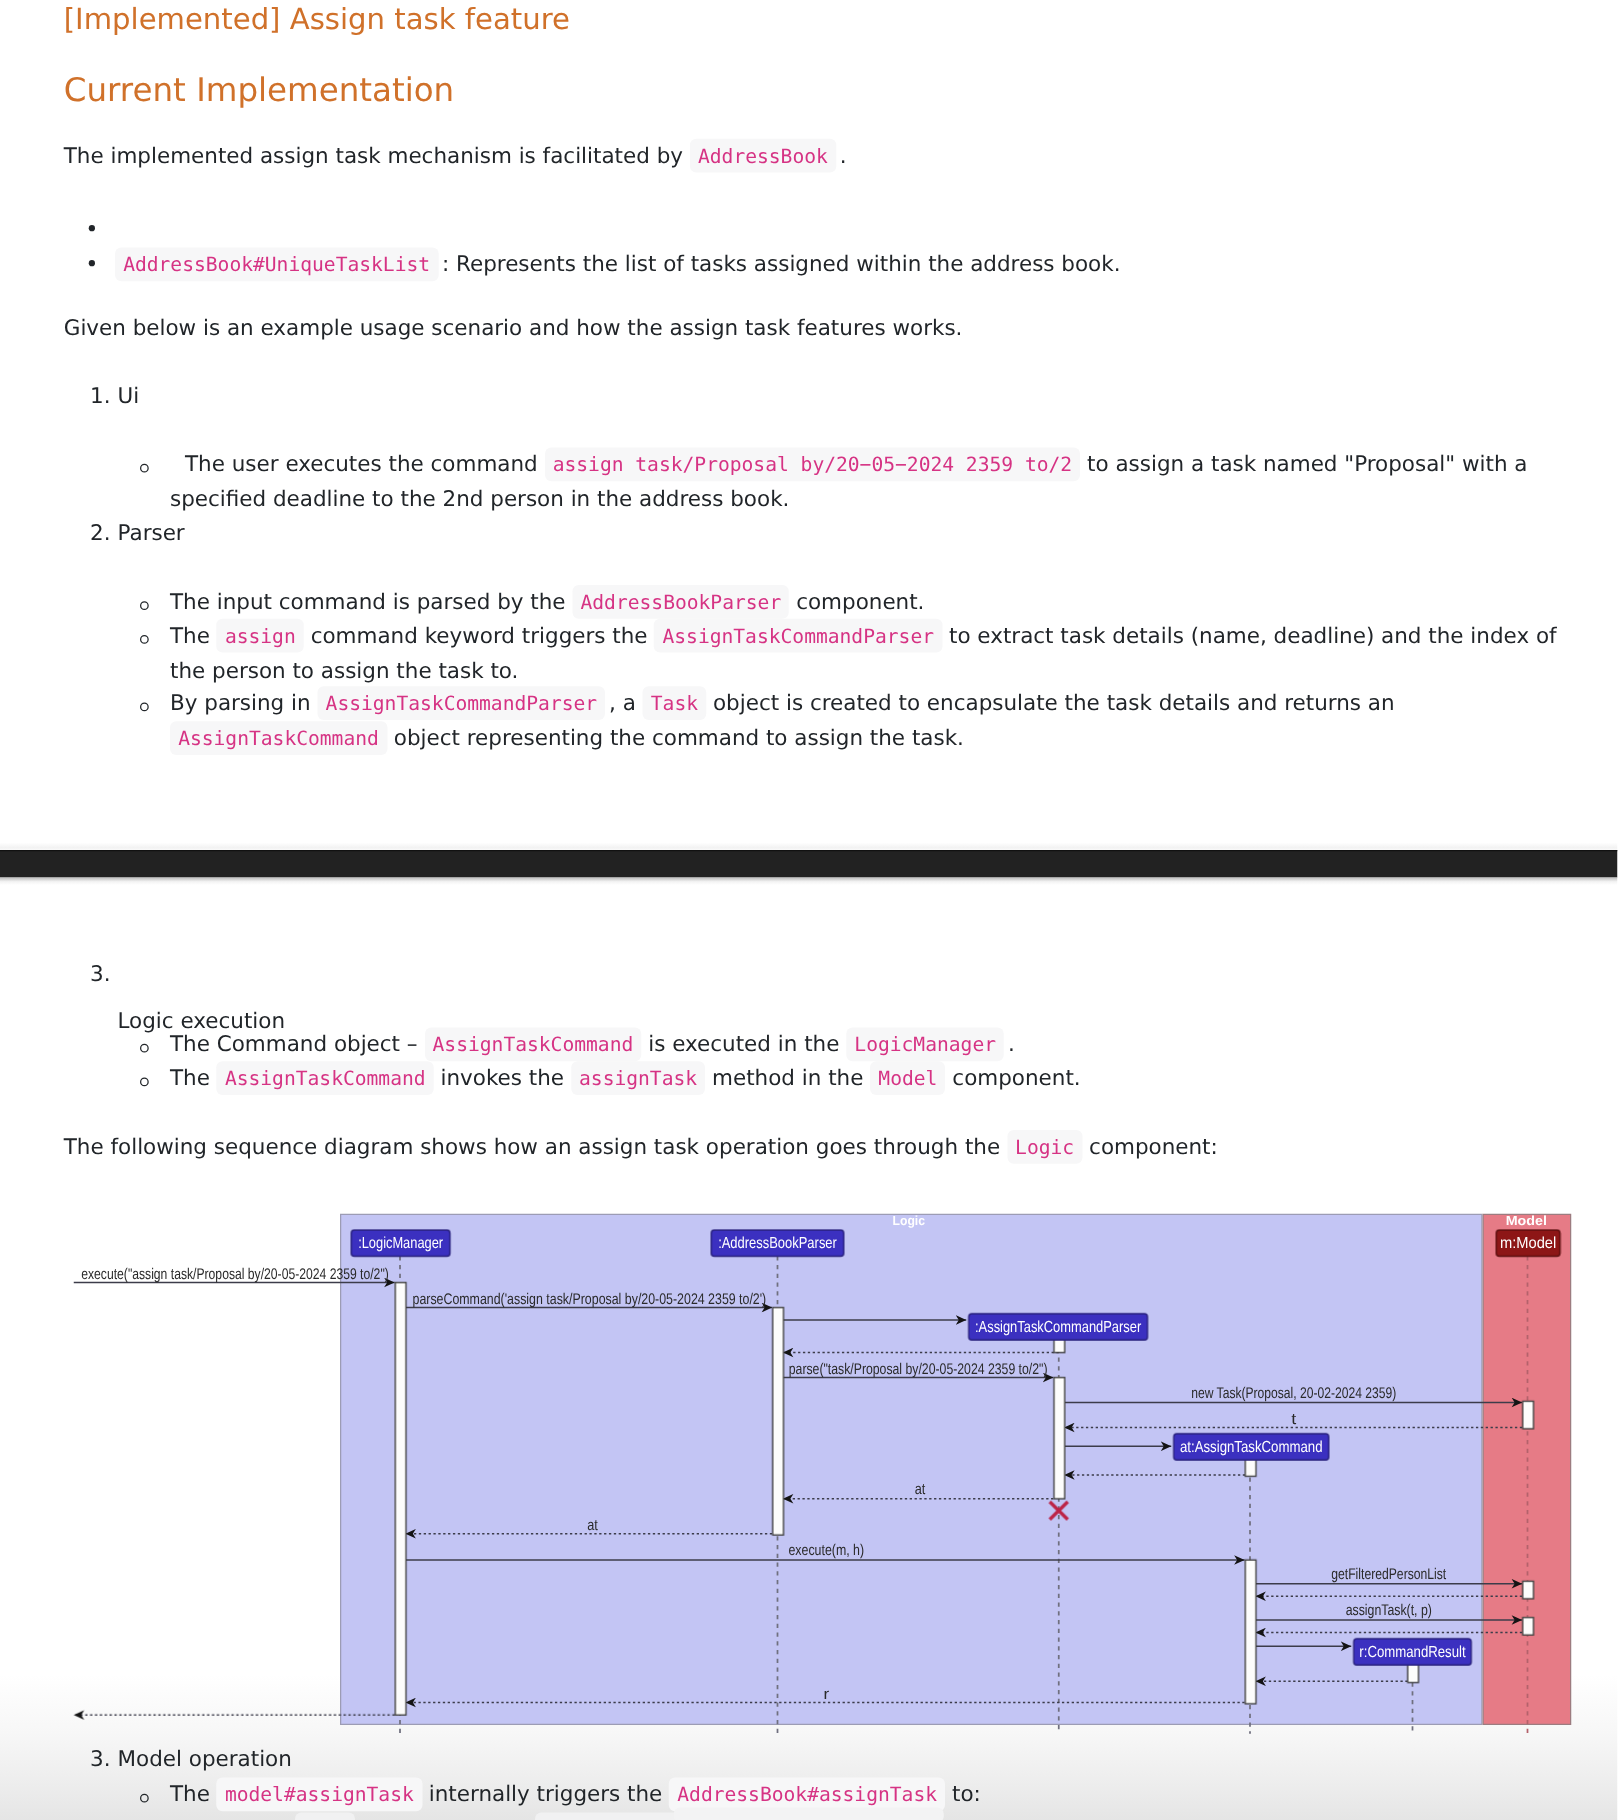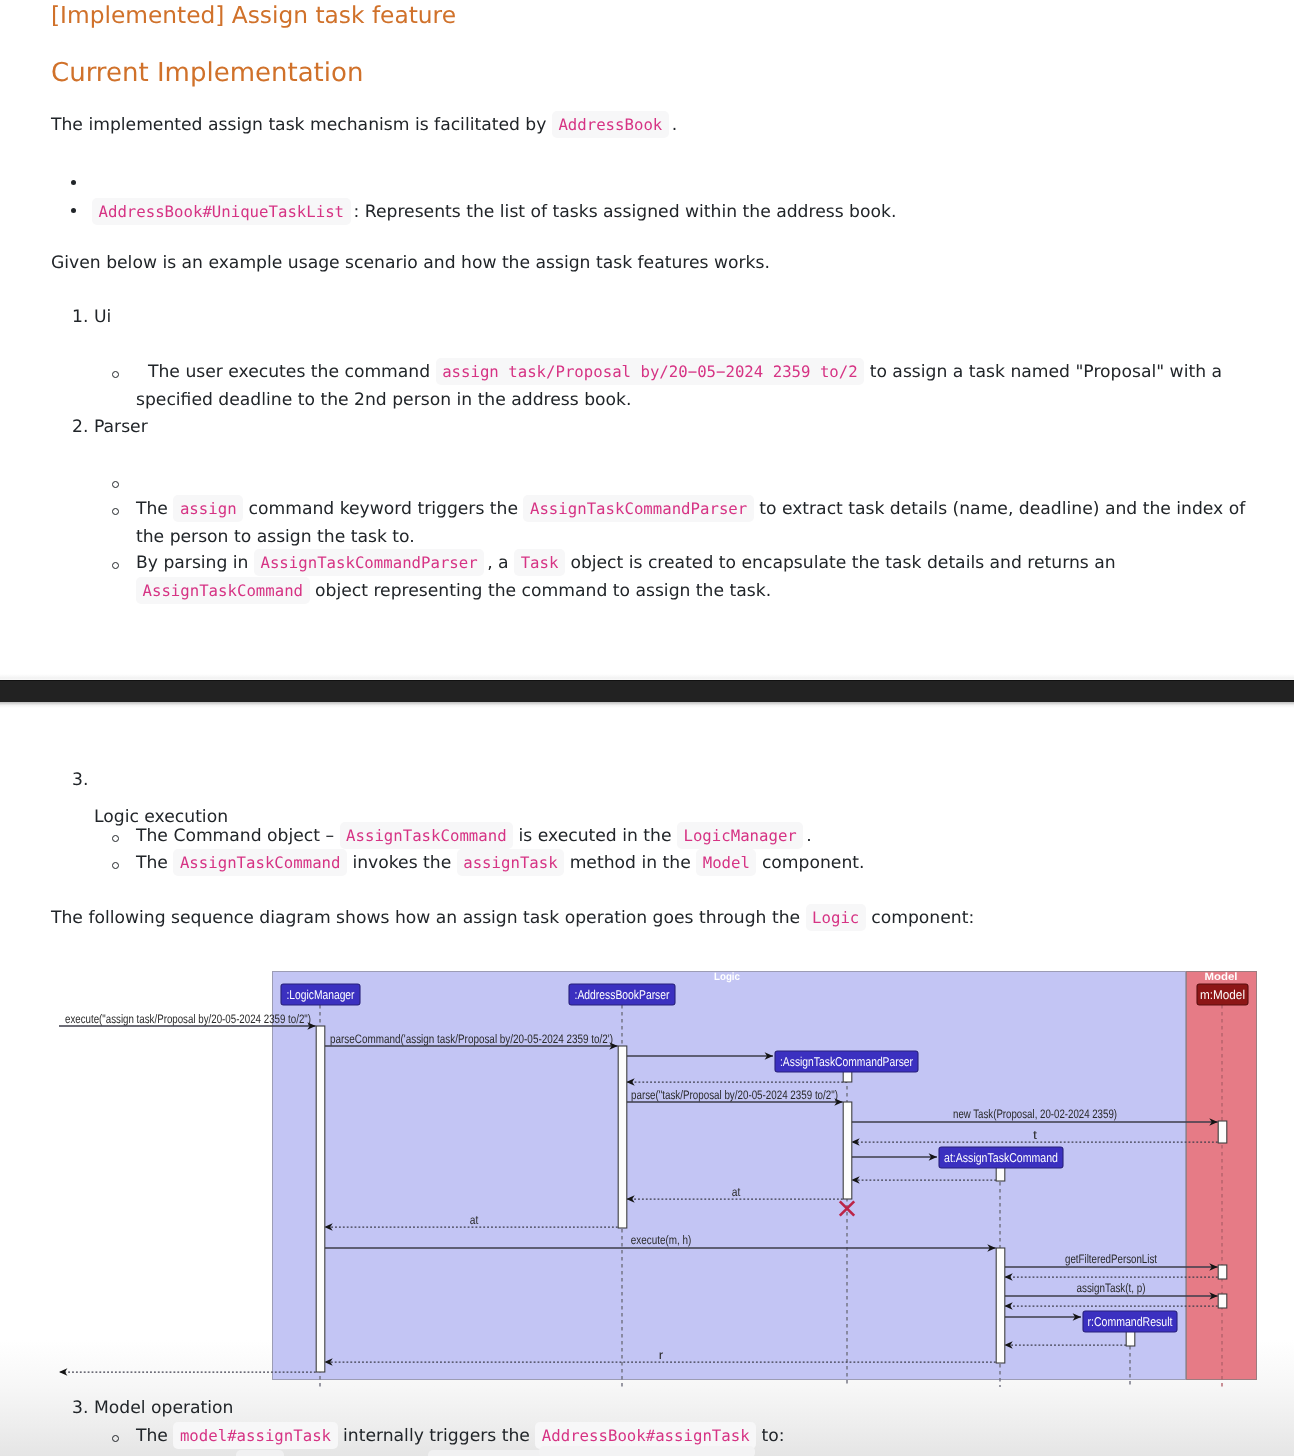--- a/index.html
+++ b/index.html
@@ -52,20 +52,21 @@
   <div class="para" style="left:94px;top:303px;">Ui</div>
 
   <div class="bcirc" style="left:111.5px;top:370.5px;"></div>
   <div class="para" style="left:148px;top:358px;"><span>The user executes the command</span> <code>assign task/Proposal by/20−05−2024 2359 to/2</code> <span>to assign a task named "Proposal" with a</span></div>
   <div class="para" style="left:136px;top:386px;">specified deadline to the 2nd person in the address book.</div>
 
   <div class="para" style="left:72px;top:413px;">2.</div>
   <div class="para" style="left:94px;top:413px;">Parser</div>
 
   <div class="bcirc" style="left:111.5px;top:480.5px;"></div>
+  <div class="para" style="left:136px;top:468px;"><span>The input command is parsed by the</span> <code>AddressBookParser</code> <span>component.</span></div>
 
   <div class="bcirc" style="left:111.5px;top:507.5px;"></div>
   <div class="para" style="left:136px;top:523px;">the person to assign the task to.</div>
   <div class="para" style="left:136px;top:495px;"><span>The</span> <code>assign</code> <span>command keyword triggers the</span> <code>AssignTaskCommandParser</code> <span>to extract task details (name, deadline) and the index of</span></div>
 
   <div class="bcirc" style="left:111.5px;top:561.5px;"></div>
   <div class="para" style="left:136px;top:549px;"><span>By parsing in</span> <code>AssignTaskCommandParser</code><span style="padding-left:3px">, a</span> <code>Task</code> <span>object is created to encapsulate the task details and returns an</span></div>
   <div class="para" style="left:136px;top:577px;"><code>AssignTaskCommand</code> <span>object representing the command to assign the task.</span></div>
 
   <div style="position:absolute;left:0;top:674px;width:1294px;height:7px;background:linear-gradient(to bottom,#ffffff 0%,#f2f2f2 60%,#fdfdfd 100%);"></div>

